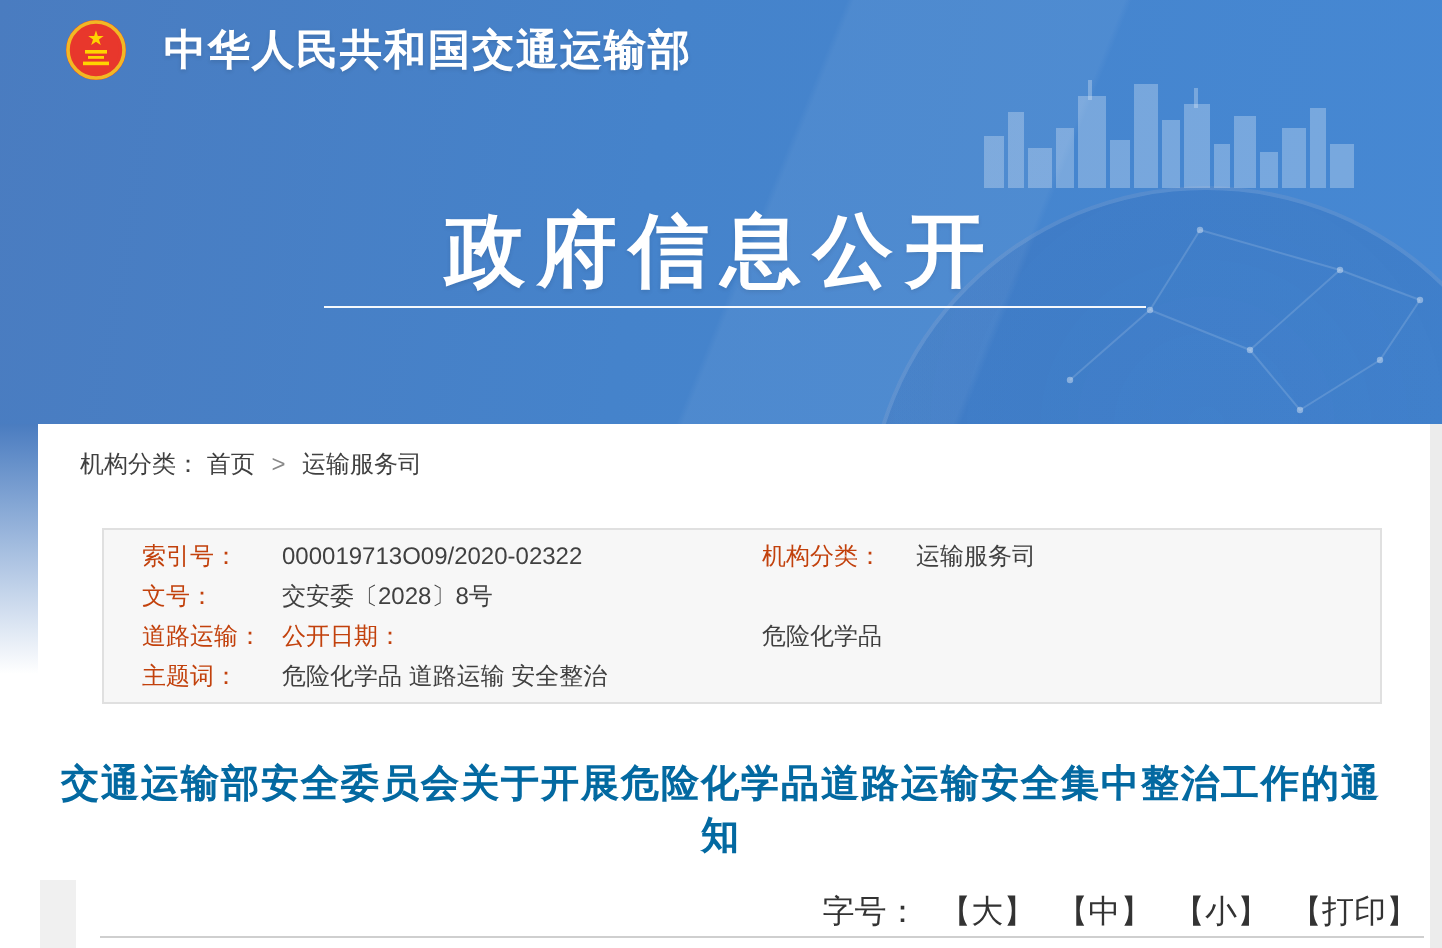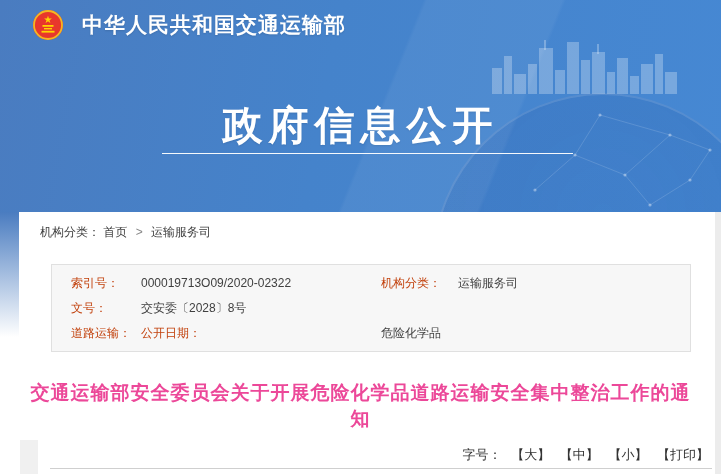--- a/index.html
+++ b/index.html
@@ -68,26 +68,26 @@
     display: grid; grid-template-columns: 19px 70px 240px 77px auto;
     font-size: 12px; color: #404040; line-height: 18px;
   }
   .meta-row .pad { }
   .meta-row .lab { color: #c2410c; }
   .meta-row .val { color: #404040; }
 
   .article-title {
     position: absolute; left: 28px; top: 380px; width: 665px;
     margin: 0 auto; text-align: center;
-    color: #ec4899; font-size: 19px; font-weight: bold;
+    color: #0369a1; font-size: 19px; font-weight: bold;
     line-height: 26px; letter-spacing: 1px;
   }
 
   .font-controls {
-    position: absolute; right: 12px; top: 446px; font-size: 13px; color: #333;
+    position: absolute; right: 12px; top: 446px; font-size: 16px; color: #333;
     white-space: nowrap;
   }
   .font-controls .fc-label { color: #333; }
   .font-controls .fc-btn { color: #333; margin-left: 6px; cursor: pointer; text-decoration: none; }
 
   .bottom-divider {
     position: absolute; left: 50px; top: 468px; width: 662px; height: 1px; background: #cfcfcf;
   }
 </style>
 </head>
@@ -178,20 +178,27 @@
       <span class="pad"></span>
       <span class="lab">文号：</span>
       <span class="val">交安委〔2028〕8号</span>
     </div>
     <div class="meta-row">
       <span class="pad"></span>
       <span class="lab">道路运输：</span>
       <span class="lab">公开日期：</span>
       <span class="val">危险化学品</span>
     </div>
+    <div class="meta-row">
+      <span class="pad"></span>
+      <span class="lab">主题词：</span>
+      <span class="val">危险化学品 道路运输 安全整治</span>
+      <span class="lab"></span>
+      <span class="val"></span>
+    </div>
   </div>
 
   <div class="article-title">交通运输部安全委员会关于开展危险化学品道路运输安全集中整治工作的通知</div>
 
   <div class="font-controls">
     <span class="fc-label">字号：</span>
     <a class="fc-btn">【大】</a>
     <a class="fc-btn">【中】</a>
     <a class="fc-btn">【小】</a>
     <a class="fc-btn">【打印】</a>

